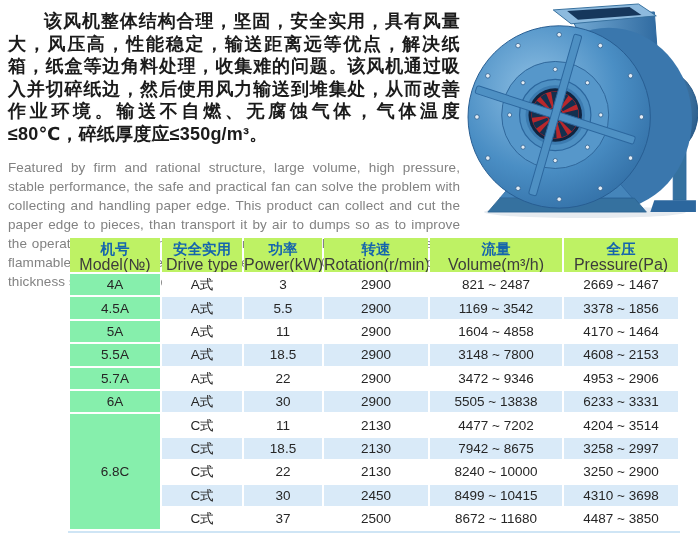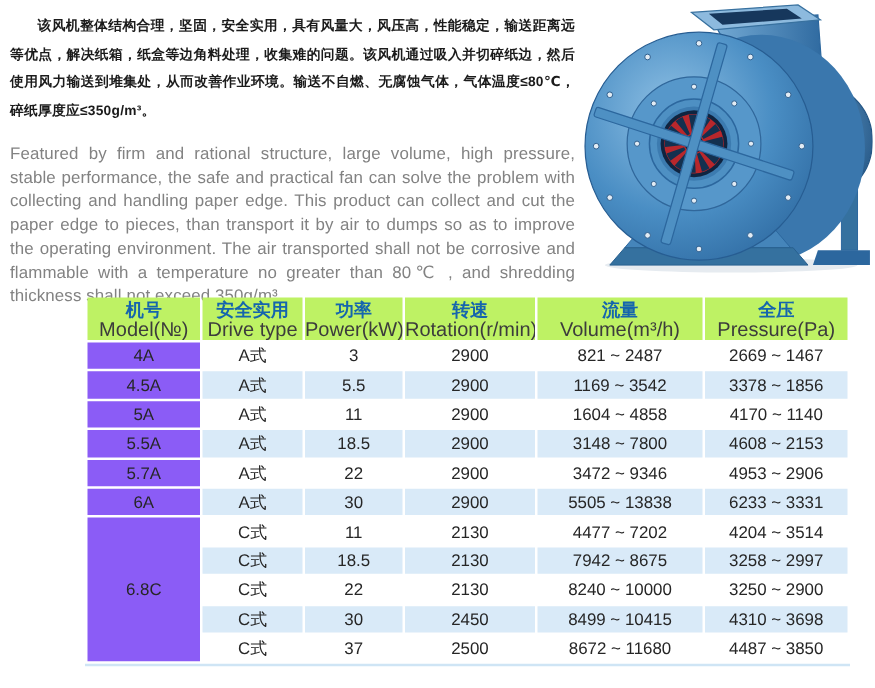--- a/index.html
+++ b/index.html
@@ -1,38 +1,38 @@
 <!DOCTYPE html>
 <html><head>
 <meta charset="utf-8">
 <style>
   html,body{margin:0;padding:0;background:#fff;width:700px;height:550px;overflow:hidden;
     font-family:"Liberation Sans","DejaVu Sans",sans-serif;}
   .page{position:relative;width:700px;height:550px;background:#fff;}
 
   
   .intro{position:absolute;left:8px;top:10px;width:452px;}
-  .zh-para{margin:0;font-size:11px;line-height:22.5px;color:#1b1b1b;font-weight:600;
+  .zh-para{margin:0;font-size:18px;line-height:22.5px;color:#1b1b1b;font-weight:600;
     text-align:justify;text-indent:2em;letter-spacing:.2px;}
   .en-para{margin:13px 0 0 0;font-size:13.5px;line-height:19px;color:#828282;
     text-align:justify;letter-spacing:.1px;}
 
   
   .fan-wrap{position:absolute;left:460px;top:2px;width:238px;height:218px;}
 
   
   .table-wrap{position:absolute;left:68px;top:236px;width:612px;}
   table.spec{border-collapse:separate;border-spacing:2px;table-layout:fixed;width:612px;}
   .spec th,.spec td{text-align:center;vertical-align:middle;overflow:hidden;padding:0;}
   .spec thead th{background:#bef264;padding:3px 0 0;}
   .th-zh{display:block;font-size:14.5px;font-weight:bold;color:#1565ad;line-height:17px;}
   .th-en{display:block;font-size:16px;font-weight:normal;color:#3c3c3c;line-height:14px;}
   .spec tbody td{background:#ffffff;font-size:13.5px;color:#262626;height:21.4px;line-height:21px;}
   .spec tbody tr:nth-child(even) td{background:#d9eaf8;}
-  .spec tbody tr td.model-cell{background:#8b5cf6;}
+  .spec tbody tr td.model-cell{background:#86efac;}
   .table-bottom-line{height:2px;background:#cfe5f5;margin-top:0px;}
 </style>
 </head>
 <body>
 
 <div class="page">
 
   <div class="intro">
     <p class="zh-para">该风机整体结构合理，坚固，安全实用，具有风量大，风压高，性能稳定，输送距离远等优点，解决纸箱，纸盒等边角料处理，收集难的问题。该风机通过吸入并切碎纸边，然后使用风力输送到堆集处，从而改善作业环境。输送不自燃、无腐蚀气体，气体温度≤80℃，碎纸厚度应≤350g/m³。</p>
     <p class="en-para">Featured by firm and rational structure, large volume, high pressure, stable performance, the safe and practical fan can solve the problem with collecting and handling paper edge. This product can collect and cut the paper edge to pieces, than transport it by air to dumps so as to improve the operating environment. The air transported shall not be corrosive and flammable with a temperature no greater than 80℃ , and shredding thickness shall not exceed 350g/m³.</p>
@@ -172,21 +172,21 @@
             <td>2900</td>
             <td>1169 ~ 3542</td>
             <td>3378 ~ 1856</td>
           </tr>
           <tr>
             <td class="model-cell" rowspan="1">5A</td>
             <td>A式</td>
             <td>11</td>
             <td>2900</td>
             <td>1604 ~ 4858</td>
-            <td>4170 ~ 1140</td>
+            <td>4170 ~ 1464</td>
           </tr>
           <tr>
             <td class="model-cell" rowspan="1">5.5A</td>
             <td>A式</td>
             <td>18.5</td>
             <td>2900</td>
             <td>3148 ~ 7800</td>
             <td>4608 ~ 2153</td>
           </tr>
           <tr>

